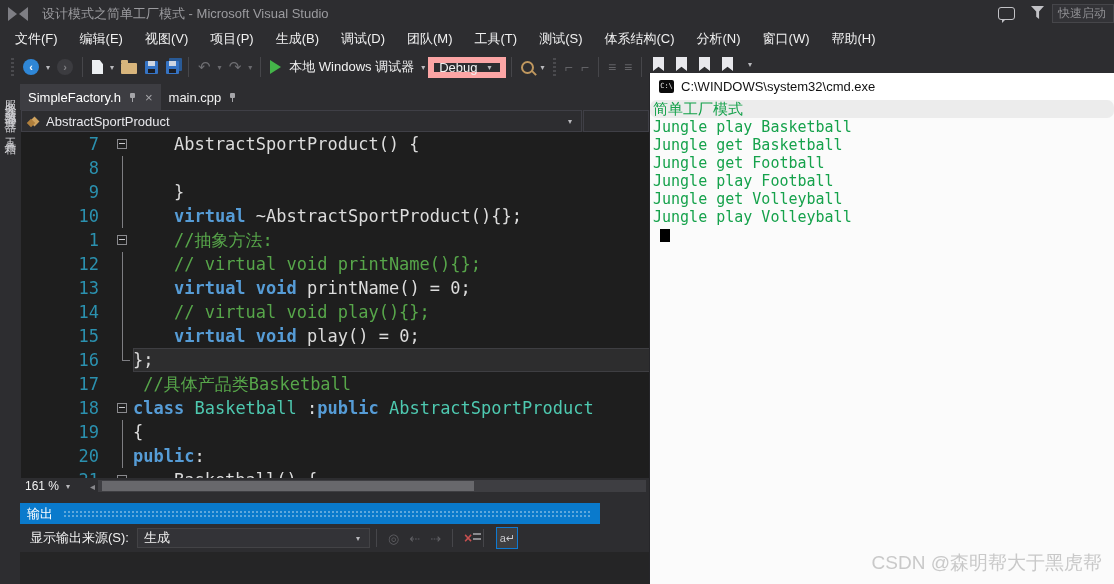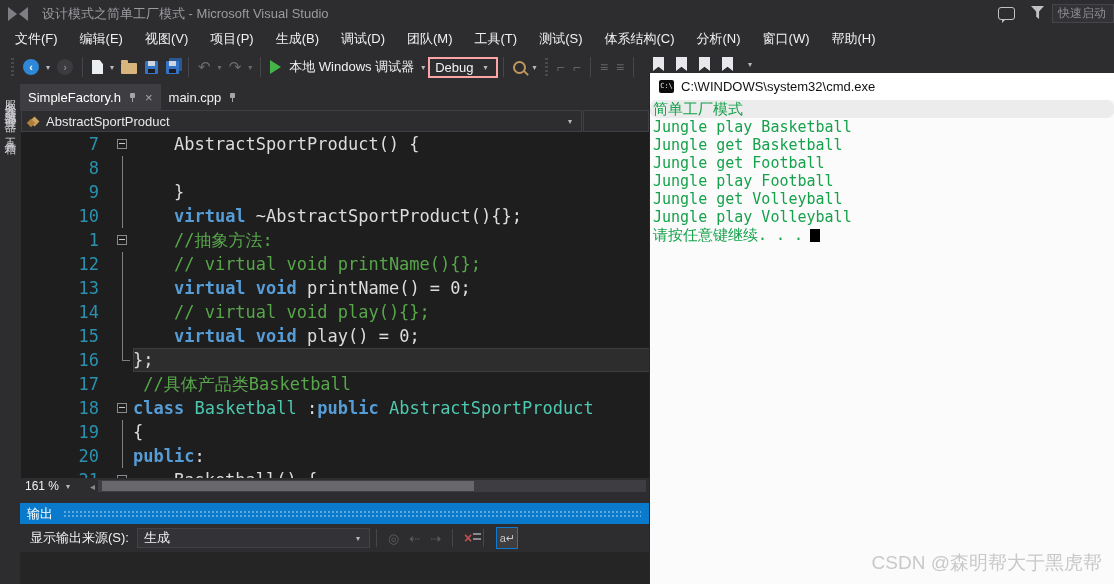--- a/index.html
+++ b/index.html
@@ -37,21 +37,21 @@
   .newdoc{width:11px;height:14px;background:#eceff2;clip-path:polygon(0 0,70% 0,100% 30%,100% 100%,0 100%);}
   .folder{width:16px;height:11px;background:#d8b57c;border-radius:1px;position:relative;margin-top:3px;}
   .folder::before{content:"";position:absolute;left:0;top:-3px;width:7px;height:3px;background:#d8b57c;border-radius:1px 1px 0 0;}
   .floppy{width:13px;height:13px;background:#3573c4;border-radius:1px;position:relative;}
   .floppy::before{content:"";position:absolute;left:3px;top:0;width:7px;height:5px;background:#cfd6e2;}
   .floppy::after{content:"";position:absolute;left:3px;bottom:1px;width:7px;height:4px;background:#1e1e22;}
   .floppy2{box-shadow:3px -3px 0 0 #295a96;}
   .uglyph{font-size:15px;color:#6e6e72;font-family:"DejaVu Sans",sans-serif;}
   .play{width:0;height:0;border-left:11px solid #44b449;border-top:7px solid transparent;border-bottom:7px solid transparent;}
   .tlabel{font-size:13px;color:#f1f1f1;margin:0 4px;white-space:nowrap;}
-  .combo{height:21px;background:#2d2d30;border:2px solid #fca5a5;display:flex;align-items:center;padding:0 5px;box-sizing:border-box;font-size:13px;}
+  .combo{height:21px;background:#2d2d30;border:6px solid #fca5a5;display:flex;align-items:center;padding:0 5px;box-sizing:border-box;font-size:13px;}
   .mag{width:9px;height:9px;border:2px solid #c0985f;border-radius:50%;position:relative;}
   .mag::after{content:"";position:absolute;left:8px;top:9px;width:6px;height:2px;background:#c0985f;transform:rotate(45deg);}
   .dimico{color:#626266;font-size:14px;}
   .bmgroup{position:absolute;left:653px;top:57px;display:flex;align-items:center;gap:12px;}
   .bookmark{width:11px;height:14px;background:#e8e8ec;clip-path:polygon(0 0,100% 0,100% 100%,50% 70%,0 100%);position:relative;display:inline-block;}
   .bmbadge{position:absolute;font-size:9px;font-weight:bold;left:-5px;top:2px;}
   .bm-blue{color:#4ea4e8;} .bm-red{color:#d04b4b;}
 
   
   .sidestrip{position:absolute;left:0;top:84px;width:20px;height:500px;background:#2d2d30;display:flex;flex-direction:column;align-items:center;}
@@ -90,21 +90,21 @@
   .kw{color:#569cd6;font-weight:bold;} .cm{color:#57a64a;} .cls{color:#4ec9b0;} .pl{color:#dcdcdc;}
 
   
   .hrow{position:absolute;left:21px;top:478px;width:1093px;height:16px;background:#2d2d30;display:flex;align-items:center;}
   .zoomsel{width:66px;height:16px;display:flex;align-items:center;font-size:12px;color:#f1f1f1;padding:0 4px;box-sizing:border-box;gap:4px;flex:none;}
   .harrow{color:#88888c;font-size:10px;margin:0 3px;flex:none;}
   .htrack{position:relative;height:12px;background:#3e3e42;width:548px;flex:none;}
   .hthumb{position:absolute;left:4px;top:1px;width:372px;height:10px;background:#68686c;}
 
   
-  .outhead{position:absolute;left:20px;top:503px;width:629px;height:21px;background:#0a7acc;display:flex;align-items:center;padding-left:7px;box-sizing:border-box;font-size:13px;color:#ffffff;}
+  .outhead{position:absolute;left:20px;top:503px;width:580px;height:21px;background:#0a7acc;display:flex;align-items:center;padding-left:7px;box-sizing:border-box;font-size:13px;color:#ffffff;}
   .dots{flex:1;height:9px;margin:2px 8px 0 10px;background:radial-gradient(#5fa8dd 1px,transparent 1.3px);background-size:4px 4px;}
   .srcrow{position:absolute;left:20px;top:524px;width:629px;height:28px;background:#2d2d30;display:flex;align-items:center;font-size:13px;padding-left:10px;box-sizing:border-box;}
   .srccombo{width:233px;height:20px;background:#333337;border:1px solid #434346;box-sizing:border-box;display:flex;align-items:center;padding:0 6px;margin-left:8px;font-size:13px;color:#f1f1f1;}
   .srccombo .caret{margin-left:auto;}
   .osep{width:1px;height:18px;background:#46464a;margin:0 6px;}
   .oico{font-size:13px;color:#5f5f63;margin:0 5px;display:inline-flex;align-items:center;}
   .clearico{position:relative;color:#c75050;font-weight:bold;font-size:14px;margin:0 5px;}
   .clearico::after{content:"";position:absolute;left:9px;top:3px;width:8px;height:7px;
        background:repeating-linear-gradient(#8a8a8e 0 2px,transparent 2px 5px);}
   .wrapico{width:22px;height:22px;border:1px solid #0e7ad3;background:#3e3e40;display:flex;align-items:center;justify-content:center;font-size:11px;color:#c8c8cc;box-sizing:border-box;margin-left:6px;}
@@ -298,18 +298,18 @@
       <span>C:\WINDOWS\system32\cmd.exe</span>
     </div>
     <div class="cbody" id="clines">
         <div class="cline first">简单工厂模式</div>
         <div class="cline">Jungle play Basketball</div>
         <div class="cline">Jungle get Basketball</div>
         <div class="cline">Jungle get Football</div>
         <div class="cline">Jungle play Football</div>
         <div class="cline">Jungle get Volleyball</div>
         <div class="cline">Jungle play Volleyball</div>
-        <div class="cline"><span>请按任意键继续. . .</span><span class="cursor"></span></div>
+        <div class="cline"><span class="cursor"></span></div>
       </div>
     <div class="watermark">CSDN @森明帮大于黑虎帮</div>
   </div>
 
 </div>
 
 </body></html>

